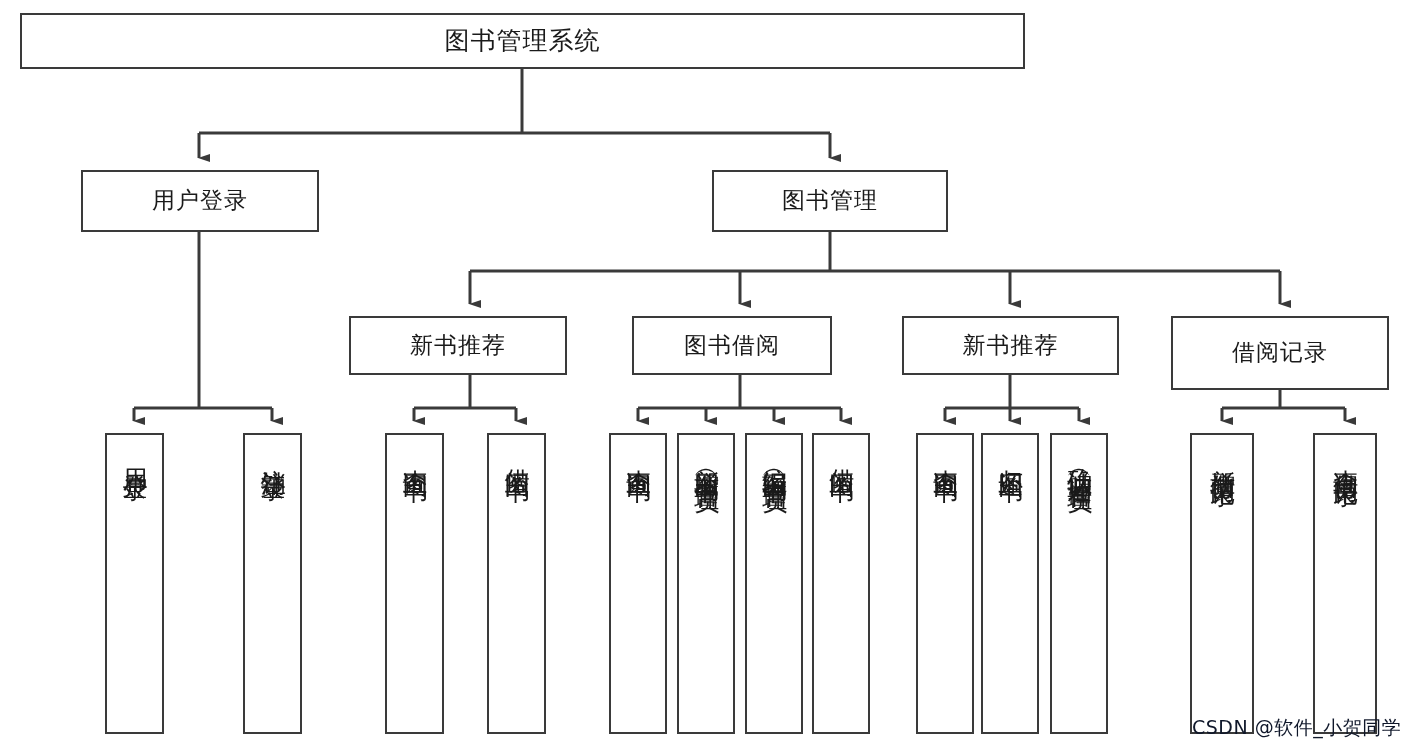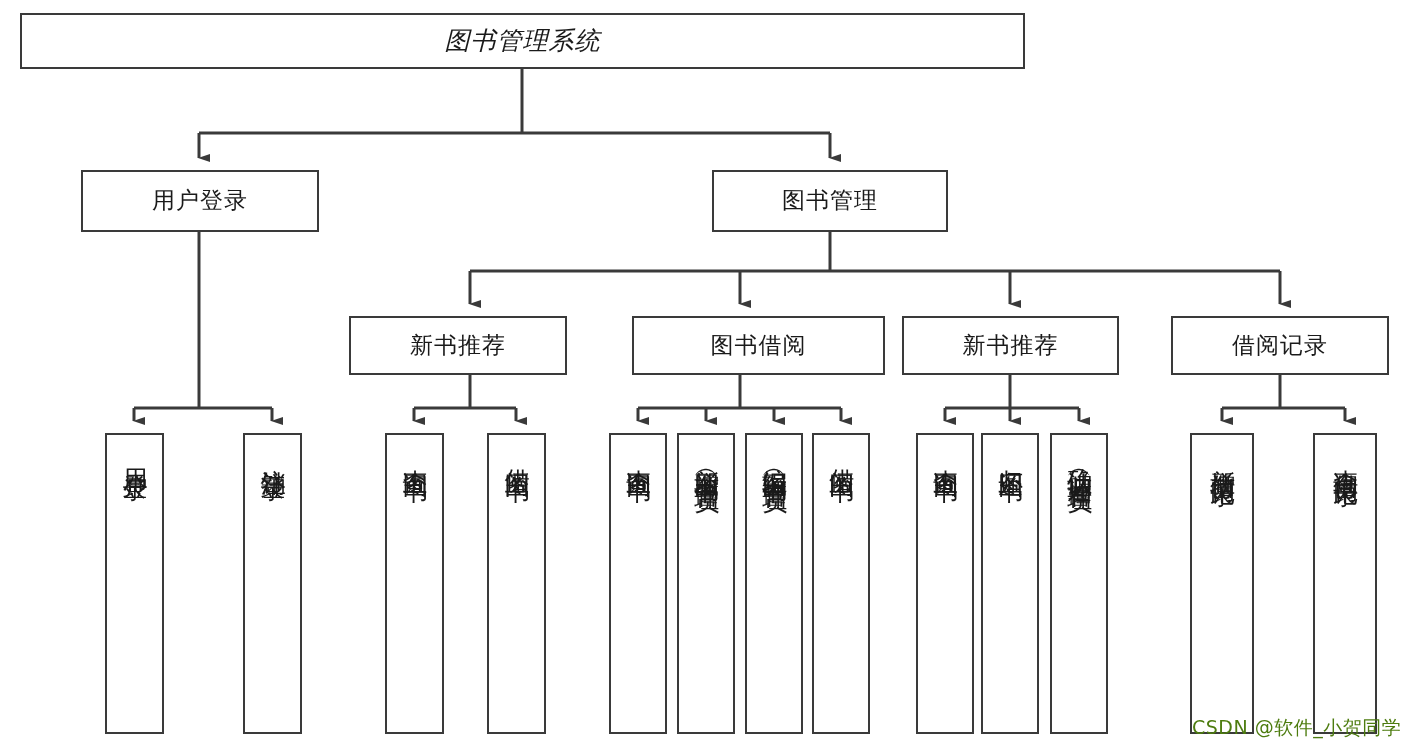--- a/index.html
+++ b/index.html
@@ -49,26 +49,25 @@
   }
   .node.vertical .vtext {
     writing-mode: vertical-rl;
     text-orientation: upright;
     letter-spacing: 3px;
     line-height: 1.05;
     white-space: nowrap;
   }
   .node.root {
     font-size: 25px;
-    font-style: italic;
   }
   .watermark {
     position: absolute;
     font-size: 19px;
-    color: #4d7c0f;
+    color: #0f172a;
     white-space: nowrap;
     letter-spacing: 0.5px;
   }
 </style>
 </head>
 <body>
 
 <div id="canvas">
 
   <svg id="edges" viewBox="0 0 1405 747">
@@ -129,27 +128,27 @@
   <div class="node horizontal" style="left:81px; top:170px; width:238px; height:62px;">
     <span>用户登录</span>
   </div>
   <div class="node horizontal" style="left:712px; top:170px; width:236px; height:62px;justify-content:center;">
     <span>图书管理</span>
   </div>
 
   <div class="node horizontal" style="left:349px; top:316px; width:218px; height:59px;">
     <span>新书推荐</span>
   </div>
-  <div class="node horizontal" style="left:632px; top:316px; width:253px; height:59px;">
+  <div class="node horizontal" style="left:632px; top:316px; width:200px; height:59px;">
     <span>图书借阅</span>
   </div>
   <div class="node horizontal" style="left:902px; top:316px; width:217px; height:59px;">
     <span>新书推荐</span>
   </div>
-  <div class="node horizontal" style="left:1171px; top:316px; width:218px; height:59px;">
+  <div class="node horizontal" style="left:1171px; top:316px; width:218px; height:74px;">
     <span>借阅记录</span>
   </div>
 
   <div class="node vertical" style="left:105px; top:433px; width:59px; height:301px;">
     <span class="vtext">用户登录</span>
   </div>
   <div class="node vertical" style="left:243px; top:433px; width:59px; height:301px;">
     <span class="vtext">注销登录</span>
   </div>
 

